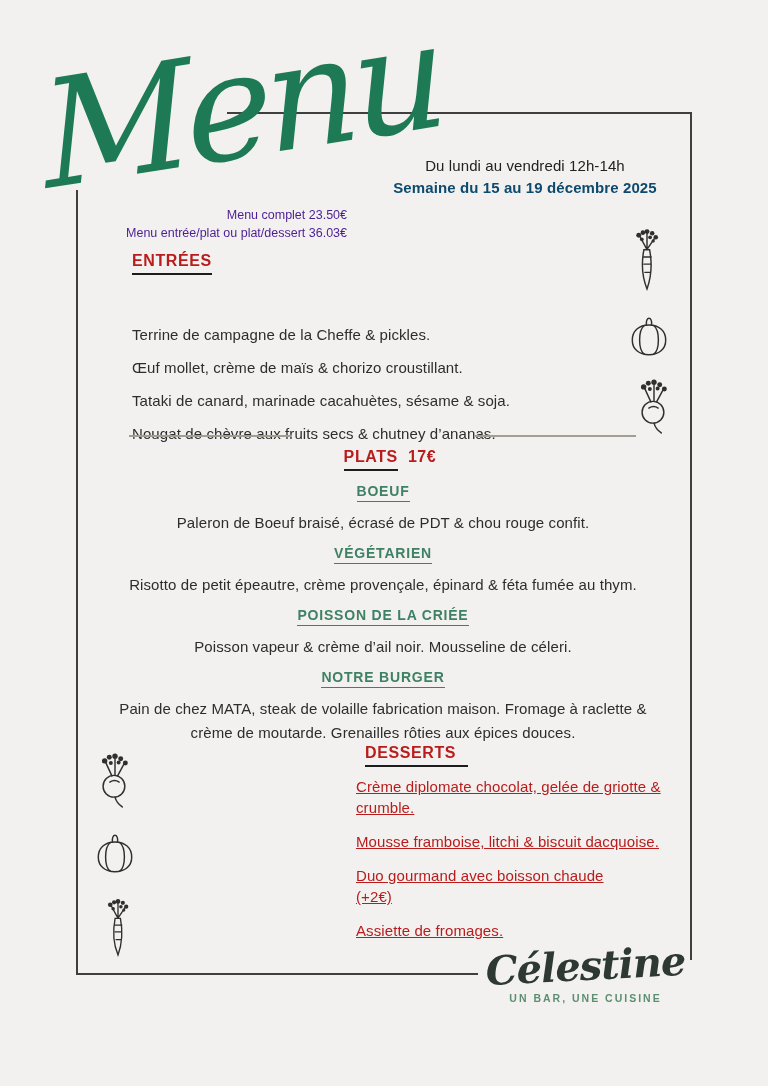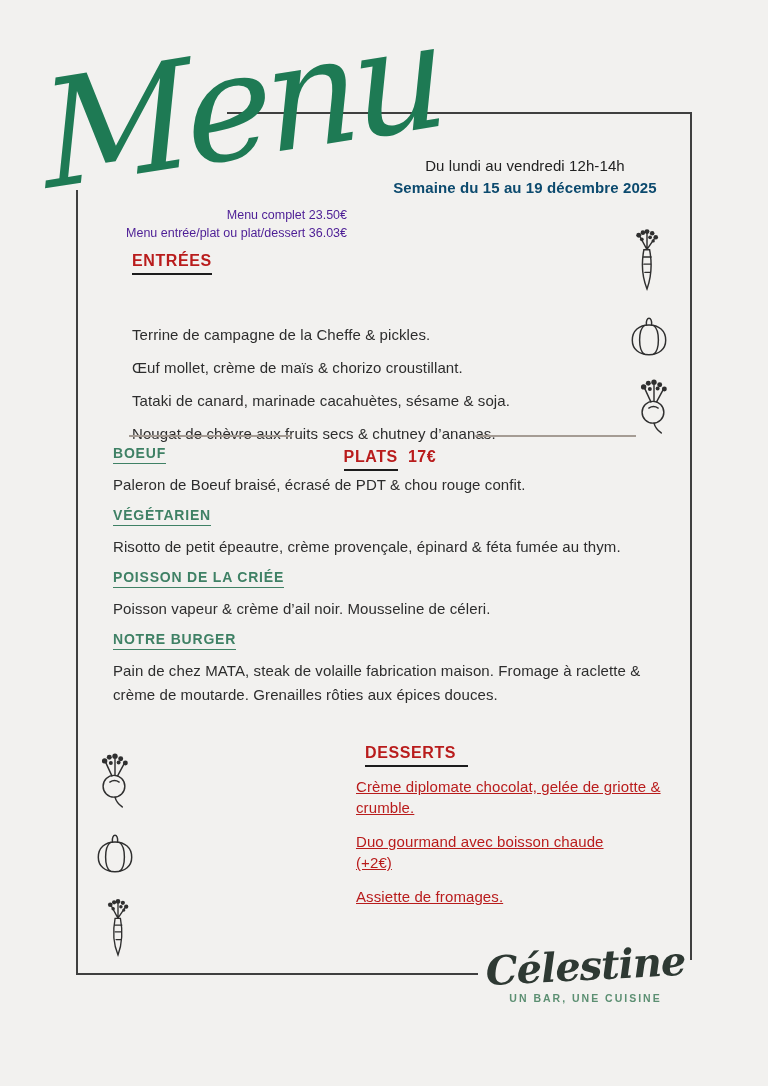--- a/index.html
+++ b/index.html
@@ -62,21 +62,21 @@
   }
 
   .plats-heading{
     left:90px;top:448px;width:600px;text-align:center;z-index:2;
   }
   .plats-heading .u{border-bottom:2px solid #1c1c1c;padding-bottom:3px;display:inline-block;}
   .plats-heading .price{margin-left:10px;}
   .divider{position:absolute;height:2px;background:#a59c94;}
 
   .plats-flow{
-    left:113px;top:444px;width:540px;
+    left:113px;top:482px;width:540px;text-align:center;
   }
   .green-label{
     display:inline-block;
     font-size:14px;font-weight:bold;color:#3f8165;
     letter-spacing:.8px;
     border-bottom:1.5px solid #3f8165;
     padding-bottom:2px;
     margin-bottom:9px;
   }
   .plats-text{
@@ -210,20 +210,21 @@
       <span class="green-label">NOTRE BURGER</span>
       <p class="plats-text">Pain de chez MATA, steak de volaille fabrication maison. Fromage à raclette &amp; crème de moutarde. Grenailles rôties aux épices douces.</p>
     </div>
   </div>
 
   <div class="abs section-title desserts-title">
     <span class="u">DESSERTS</span>
   </div>
   <div class="abs desserts-list">
     <div class="item">Crème diplomate chocolat, gelée de griotte &amp; crumble.</div>
+    <div class="item">Mousse framboise, litchi &amp; biscuit dacquoise.</div>
     <div class="item narrow">Duo gourmand avec boisson chaude (+2€)</div>
     <div class="item">Assiette de fromages.</div>
   </div>
 
   <svg class="veg" style="left:628px;top:228px;" width="38" height="64" viewBox="0 0 36 62">
       <use href="#veg-carrot"></use>
     </svg>
   <svg class="veg" style="left:625px;top:316px;" width="48" height="42" viewBox="0 0 46 40">
       <use href="#veg-pumpkin"></use>
     </svg>

